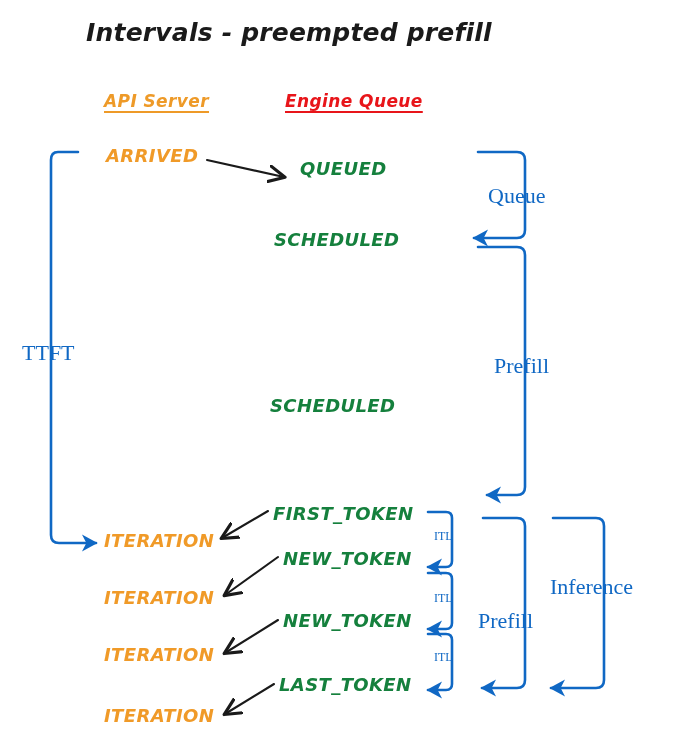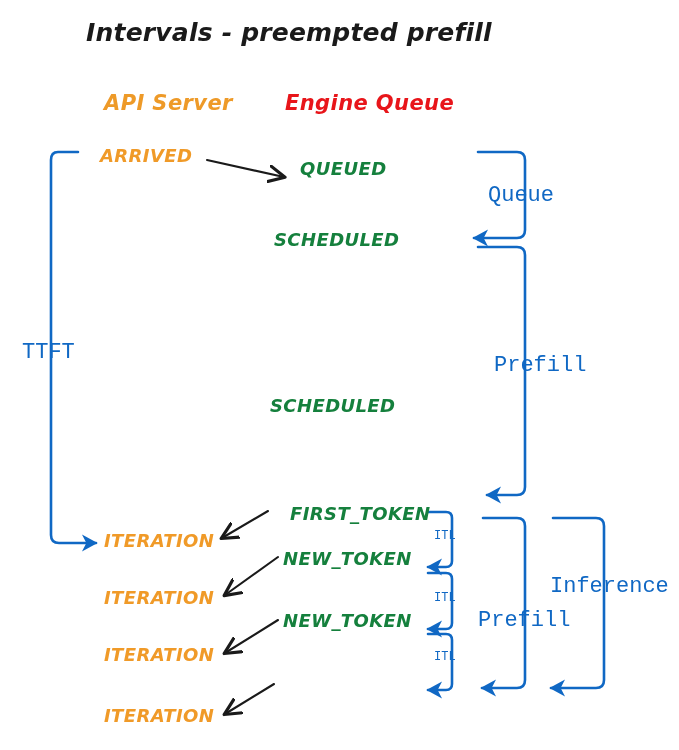--- a/index.html
+++ b/index.html
@@ -2,26 +2,26 @@
 <html><head>
 <meta charset="utf-8">
 <style>
   html,body{margin:0;padding:0;background:#ffffff;}
   body{width:679px;height:750px;overflow:hidden;
        font-family:"DejaVu Sans", sans-serif;}
   #stage{position:relative;width:580px;height:750px;background:#fff;}
 
   .hand{font-family:"DejaVu Sans", sans-serif;font-style:italic;font-weight:700;
         letter-spacing:.4px;white-space:nowrap;position:absolute;}
-  .sans{font-family:Liberation Mono, monospace;font-style:normal;font-weight:400;
+  .sans{font-family:Liberation Serif, serif;font-style:normal;font-weight:400;
         white-space:nowrap;position:absolute;}
 
   #title{left:86px;top:18px;font-size:25px;color:#1a1a1a;letter-spacing:.2px;}
 
-  .colhead{font-size:21px;text-underline-offset:4px;
+  .colhead{font-size:17px;text-decoration:underline;text-underline-offset:4px;
            text-decoration-thickness:2px;}
   #hdr-api{left:104px;top:91px;color:#EE9A28;}
   #hdr-engine{left:285px;top:91px;color:#E8151A;}
 
   .orange{color:#F09A28;font-size:18px;}
   .red{color:#15803d;font-size:18px;}
 
   .blue-lbl{color:#1068C4;font-size:22px;}
   .blue-sm{color:#1068C4;font-size:12px;}
 
@@ -67,32 +67,33 @@
       <path d="M 278 620 L 225 653" marker-end="url(#blkHead)"></path>
       <path d="M 274 684 L 225 714" marker-end="url(#blkHead)"></path>
     </g>
   </svg>
 
   <div class="hand" id="title">Intervals - preempted prefill</div>
 
   <div class="hand colhead" id="hdr-api">API Server</div>
   <div class="hand colhead" id="hdr-engine">Engine Queue</div>
 
-  <div class="hand orange" style="left:100px;top:145px">ARRIVED</div>
+  <div class="hand orange" style="left:106px;top:145px">ARRIVED</div>
   <div class="hand orange" style="left:104px;top:530px">ITERATION</div>
   <div class="hand orange" style="left:104px;top:587px">ITERATION</div>
   <div class="hand orange" style="left:104px;top:644px">ITERATION</div>
   <div class="hand orange" style="left:104px;top:705px">ITERATION</div>
 
   <div class="hand red" style="left:300px;top:158px">QUEUED</div>
   <div class="hand red" style="left:274px;top:229px">SCHEDULED</div>
   <div class="hand red" style="left:270px;top:395px">SCHEDULED</div>
-  <div class="hand red" style="left:290px;top:503px">FIRST_TOKEN</div>
+  <div class="hand red" style="left:273px;top:503px">FIRST_TOKEN</div>
   <div class="hand red" style="left:283px;top:548px">NEW_TOKEN</div>
   <div class="hand red" style="left:283px;top:610px">NEW_TOKEN</div>
+  <div class="hand red" style="left:279px;top:674px">LAST_TOKEN</div>
 
   <div class="sans blue-lbl" style="left:22px;top:340px">TTFT</div>
   <div class="sans blue-lbl" style="left:488px;top:183px">Queue</div>
   <div class="sans blue-lbl" style="left:494px;top:353px">Prefill</div>
   <div class="sans blue-lbl" style="left:478px;top:608px">Prefill</div>
   <div class="sans blue-lbl" style="left:550px;top:574px">Inference</div>
   <div class="sans blue-sm" style="left:434px;top:529px">ITL</div>
   <div class="sans blue-sm" style="left:434px;top:591px">ITL</div>
   <div class="sans blue-sm" style="left:434px;top:650px">ITL</div>
 

